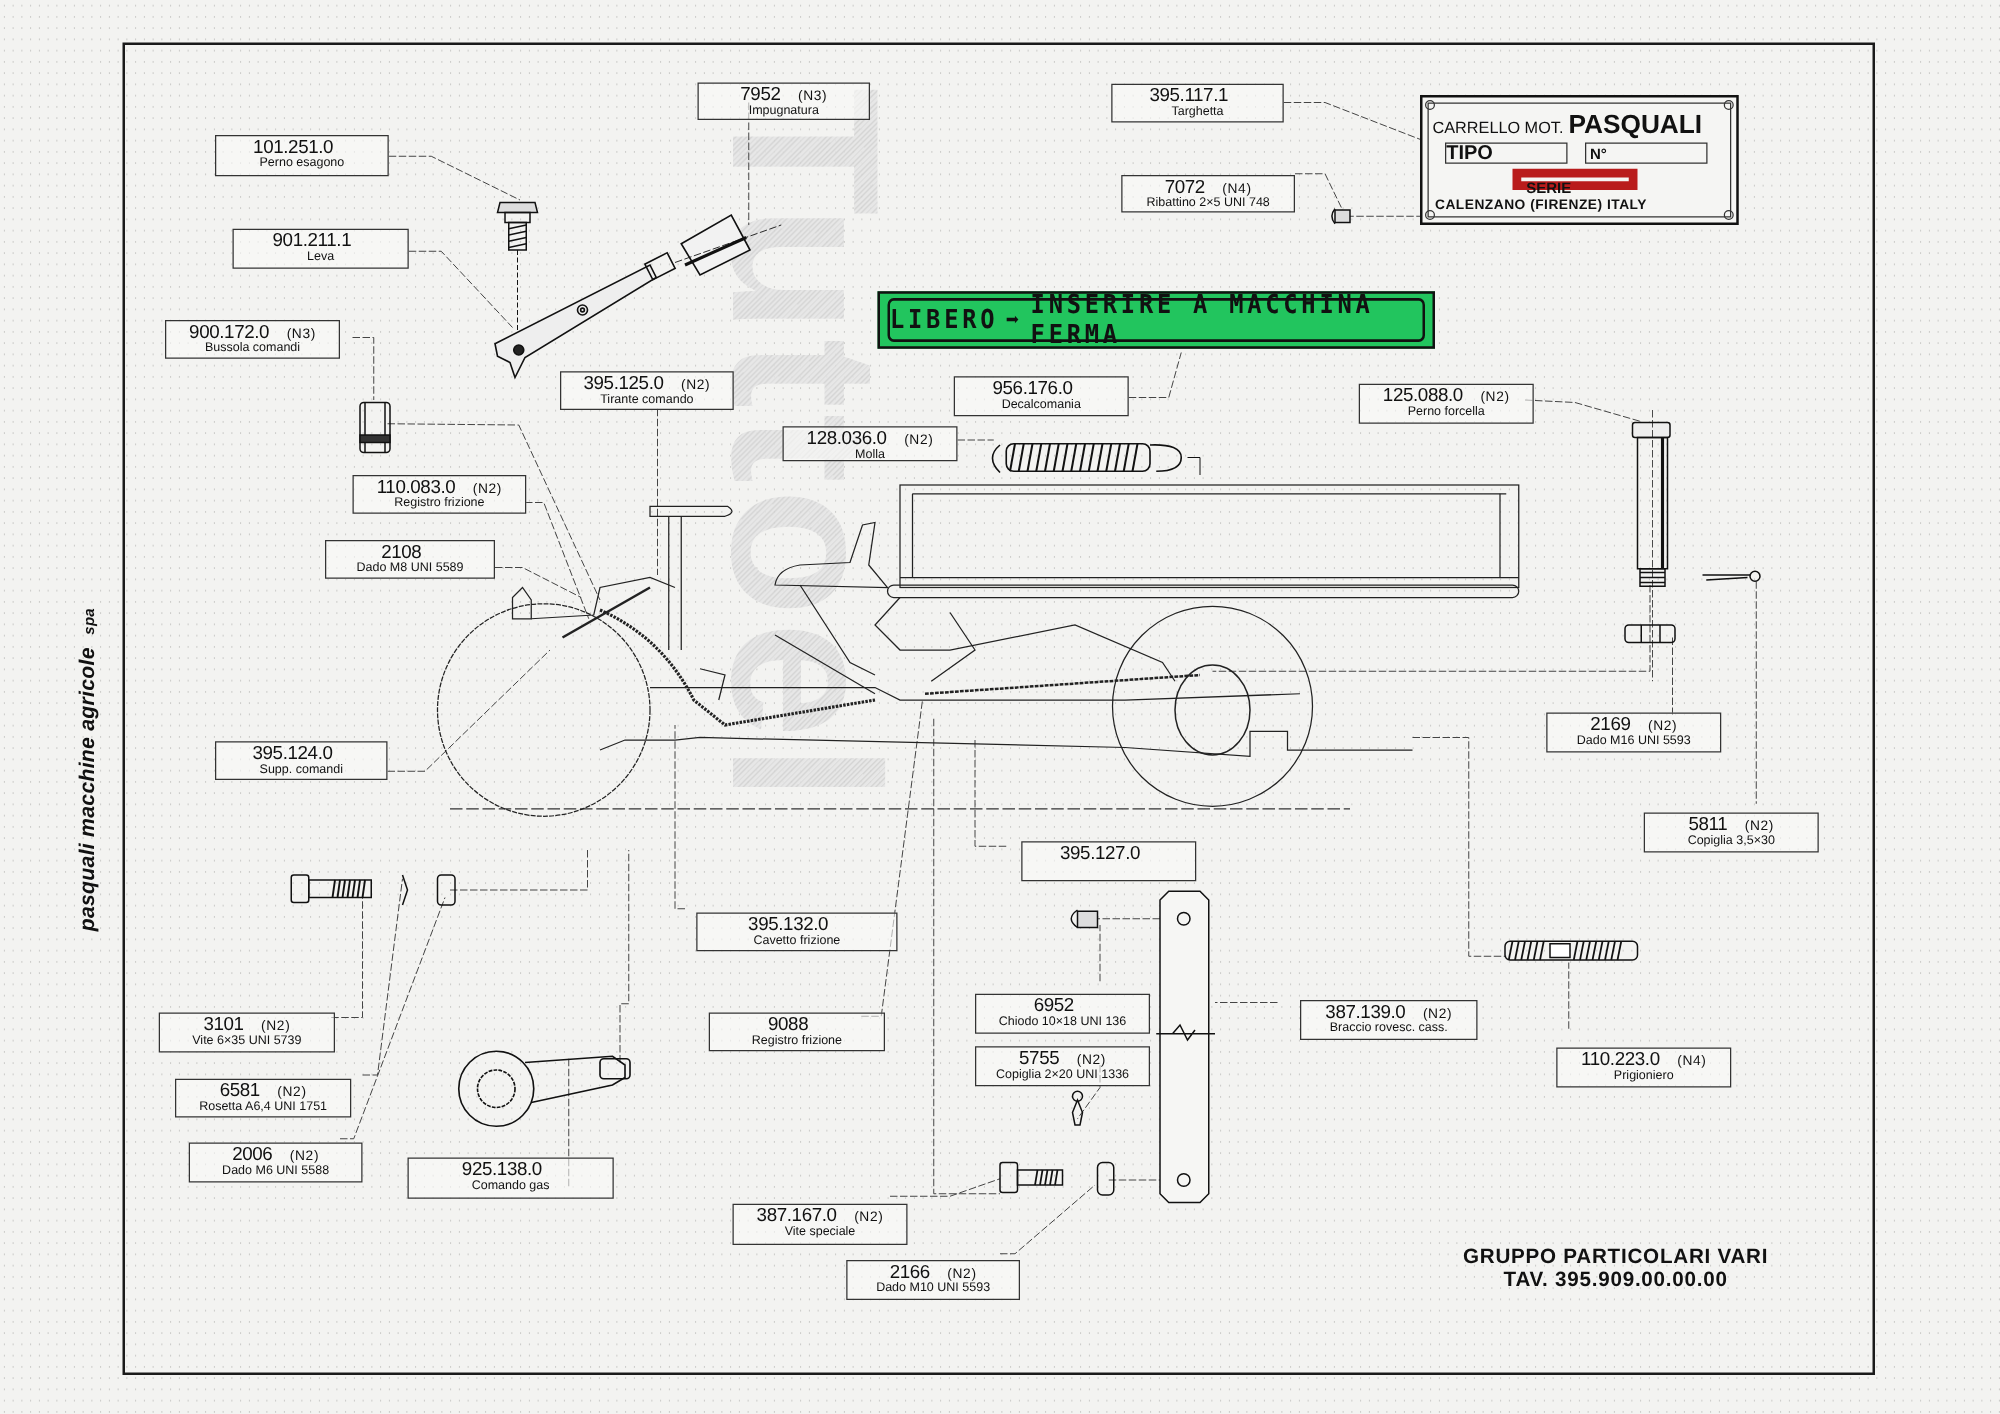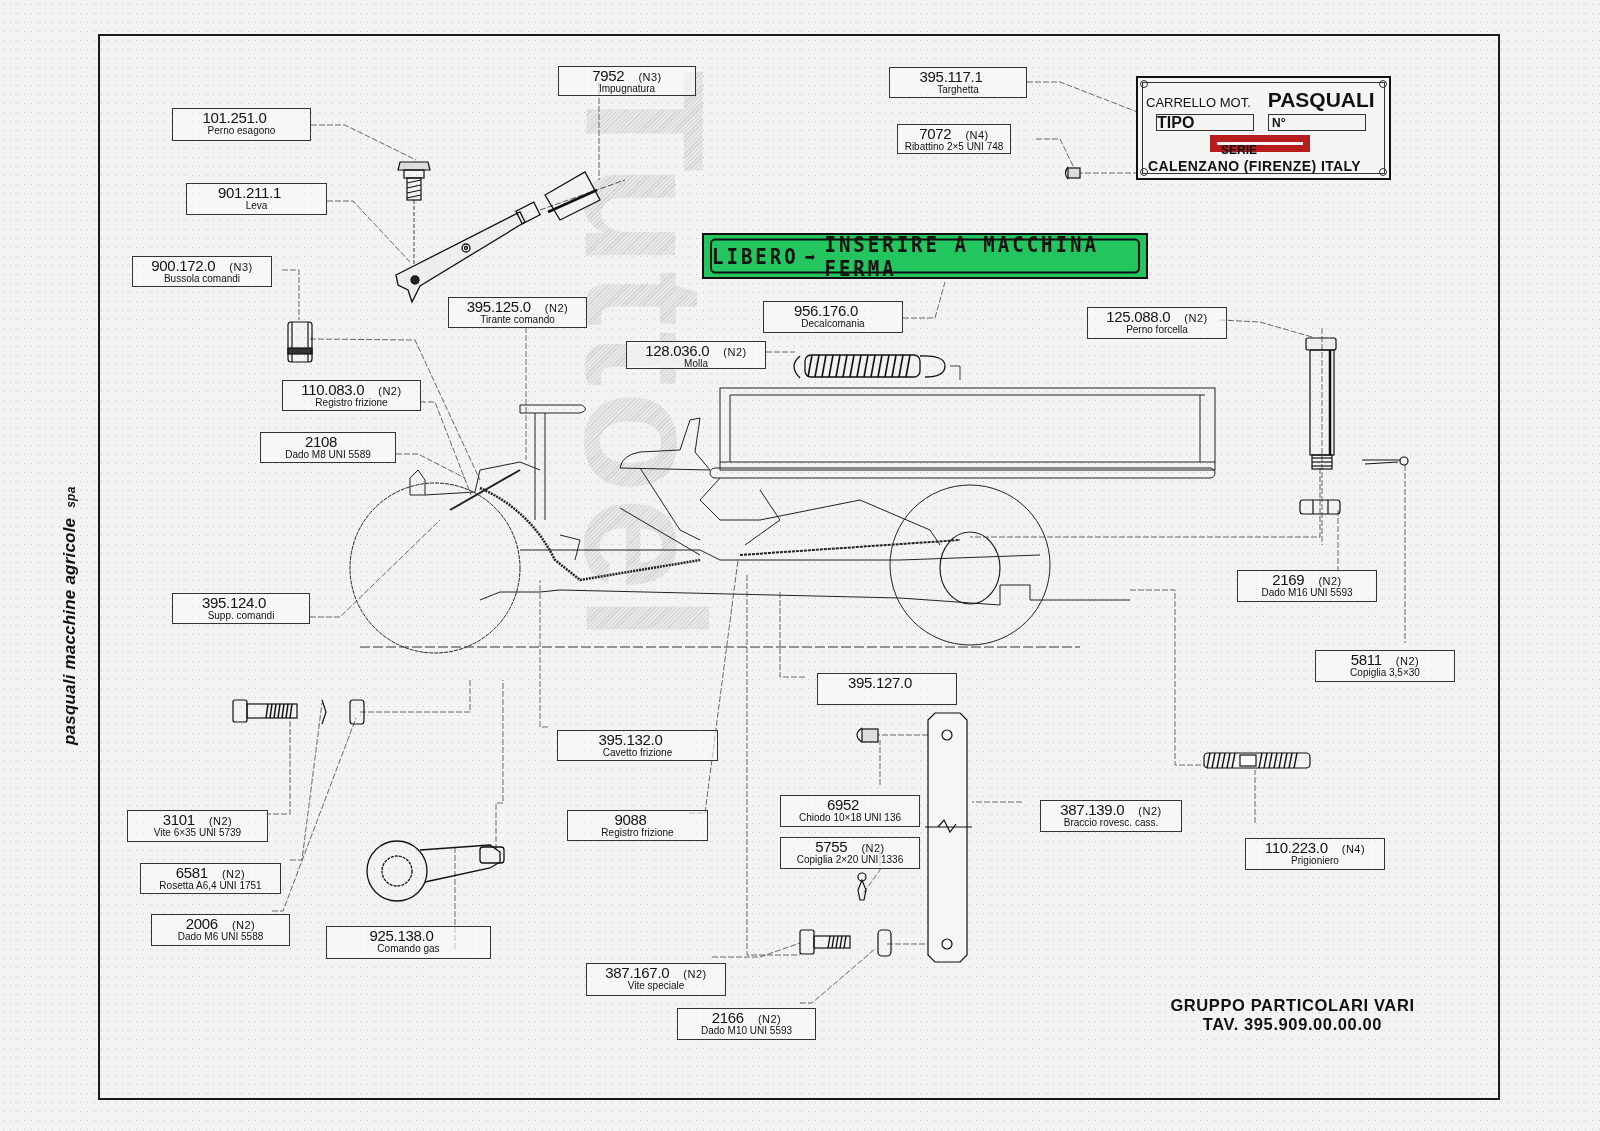--- a/index.html
+++ b/index.html
@@ -23,25 +23,25 @@
   .callout .code { display: block; text-align: center; font-size: 15px; font-weight: normal; letter-spacing: -0.3px; }
   .callout .qty { font-size: 11px; margin-left: 14px; letter-spacing: 0.5px; margin-top: 27px; }
   .callout .desc { display: block; font-size: 10px; margin-top: 1px; white-space: nowrap; text-align: center; }
   .decal { position: absolute; left: 702px; top: 233px; width: 446px; height: 46px; border: 2px solid #111; box-sizing: border-box; background: #22c55e; }
   .decal-inner { position: absolute; left: 6px; top: 5px; right: 6px; bottom: 5px; border: 2px solid #111; border-radius: 5px; box-sizing: border-box;
     display: flex; align-items: center; justify-content: center; font-family: "DejaVu Sans Mono", monospace; font-weight: bold; font-size: 19px; letter-spacing: 3px; transform: scaleY(1.1); }
   .decal-inner .arrow { margin: 0 6px; font-size: 18px; }
   .plate { position: absolute; left: 1136px; top: 76px; width: 255px; height: 104px; border: 2px solid #111; box-sizing: border-box; background: #f5f5f3; }
   .plate-inner { position: absolute; left: 4px; top: 4px; right: 4px; bottom: 4px; border: 1px solid #333; }
   .plate .row1 { position: absolute; left: 8px; top: 10px; font-size: 13px; white-space: nowrap; }
-  .plate .row1 b { font-size: 21px; font-weight: bold; margin-left: 17px; }
+  .plate .row1 b { font-size: 21px; font-weight: bold; margin-left: 4px; }
   .plate .tipo { position: absolute; left: 18px; top: 36px; width: 98px; height: 17px; border: 1px solid #333; font-size: 16px; font-weight: bold; padding-left: 0; box-sizing: border-box; line-height: 16px; }
   .plate .num { position: absolute; left: 130px; top: 36px; width: 98px; height: 17px; border: 1px solid #333; font-size: 12px; font-weight: bold; padding-left: 3px; box-sizing: border-box; line-height: 16px; }
   .plate .serie { position: absolute; left: 72px; top: 57px; width: 100px; height: 17px; border: 7px solid #b91c1c; font-size: 12px; font-weight: bold; padding-left: 4px; box-sizing: border-box; line-height: 16px; }
-  .plate .row4 { position: absolute; left: 10px; top: 80px; font-size: 14px; font-weight: bold; letter-spacing: 0.4px; white-space: nowrap; }
+  .plate .row4 { position: absolute; left: 10px; top: 80px; font-size: 11px; font-weight: bold; letter-spacing: 0.4px; white-space: nowrap; }
   .plate .hole { position: absolute; width: 6px; height: 6px; border: 1px solid #333; border-radius: 50%; }
   .title-block { position: absolute; left: 1150px; top: 996px; width: 285px; text-align: center; font-weight: bold; font-size: 16.5px; letter-spacing: 0.6px; line-height: 19px; }
 </style>
 </head>
 <body>
 
 <div class="page-bg"></div>
 
 <div class="watermark">
     <span>Tuttoel</span>
@@ -323,21 +323,21 @@
     <span class="desc">Dado M8 UNI 5589</span>
   </div>
 <div class="callout" style="left:172px;top:593px;width:138px;height:31px">
     <span class="code"><span>395.124.0</span><span class="qty"></span></span>
     <span class="desc">Supp. comandi</span>
   </div>
 <div class="callout" style="left:889px;top:67px;width:138px;height:31px">
     <span class="code"><span>395.117.1</span><span class="qty"></span></span>
     <span class="desc">Targhetta</span>
   </div>
-<div class="callout" style="left:897px;top:124px;width:114px;height:30px">
+<div class="callout" style="left:897px;top:140px;width:139px;height:30px">
     <span class="code"><span>7072</span><span class="qty">(N4)</span></span>
     <span class="desc">Ribattino 2×5 UNI 748</span>
   </div>
 <div class="callout" style="left:763px;top:301px;width:140px;height:32px">
     <span class="code"><span>956.176.0</span><span class="qty"></span></span>
     <span class="desc">Decalcomania</span>
   </div>
 <div class="callout" style="left:626px;top:341px;width:140px;height:28px">
     <span class="code"><span>128.036.0</span><span class="qty">(N2)</span></span>
     <span class="desc">Molla</span>

